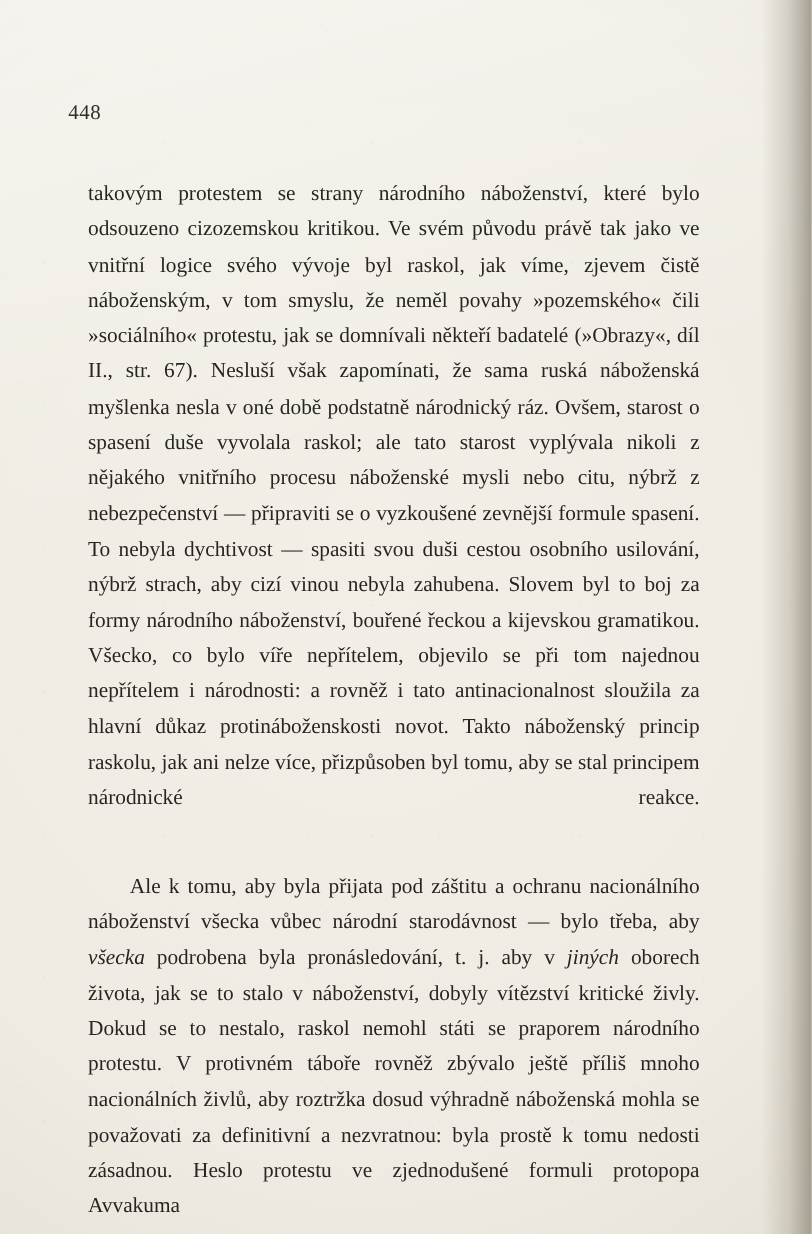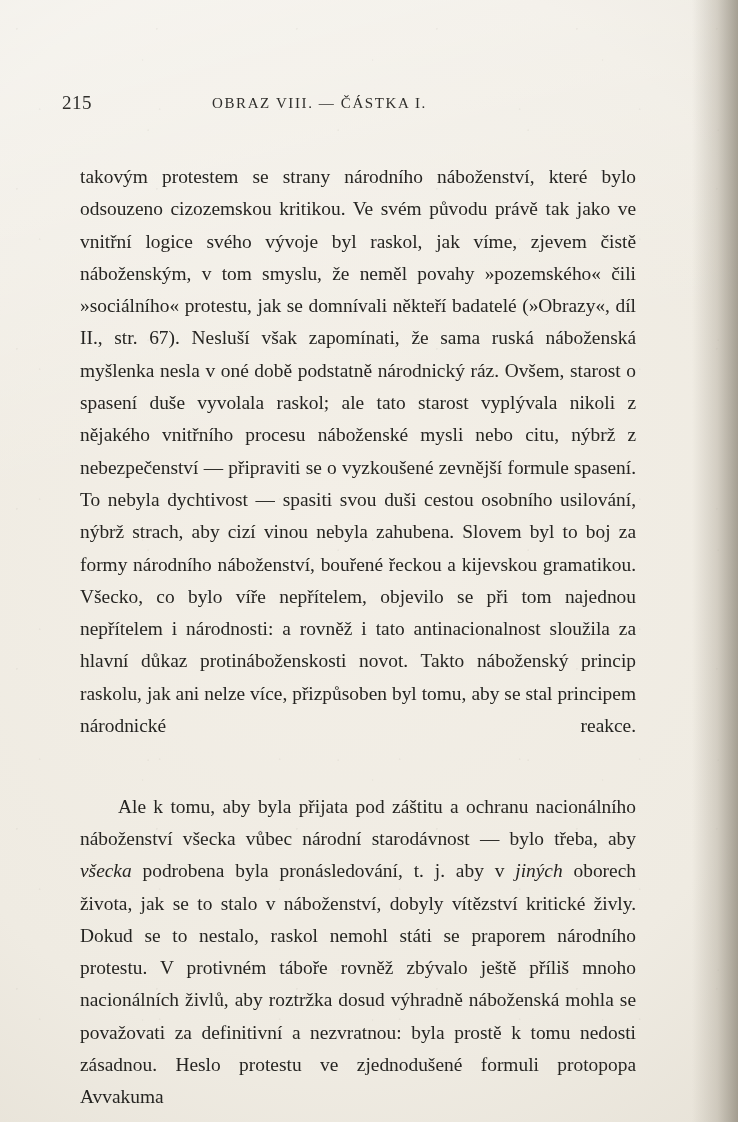--- a/index.html
+++ b/index.html
@@ -123,22 +123,21 @@
     background-size: 140px 160px, 190px 210px, 120px 130px, 230px 240px;
   }
 </style>
 </head>
 <body>
 
 <div class="page">
   <div class="content">
 
     <div class="header-line">
-      <span class="folio">215</span>
-      <span class="running-title">OBRAZ VIII. — ČÁSTKA I.</span>
+      <span class="folio">448</span>
     </div>
 
     <div class="textblock">
       <p class="para-1">takovým protestem se strany národního náboženství, které bylo odsouzeno cizozemskou kritikou. Ve svém původu právě tak jako ve vnitřní logice svého vývoje byl raskol, jak víme, zjevem čistě náboženským, v tom smyslu, že neměl povahy »pozemského« čili »sociálního« protestu, jak se domnívali někteří badatelé (»Obrazy«, díl II., str. 67). Nesluší však zapomínati, že sama ruská náboženská myšlenka nesla v oné době podstatně národnický ráz. Ovšem, starost o spasení duše vyvolala raskol; ale tato starost vyplývala nikoli z nějakého vnitřního procesu náboženské mysli nebo citu, nýbrž z nebezpečenství — připraviti se o vyzkoušené zevnější formule spasení. To nebyla dychtivost — spasiti svou duši cestou osobního usilování, nýbrž strach, aby cizí vinou nebyla zahubena. Slovem byl to boj za formy národního náboženství, bouřené řeckou a kijevskou gramatikou. Všecko, co bylo víře nepřítelem, objevilo se při tom najednou nepřítelem i národnosti: a rovněž i tato antinacionalnost sloužila za hlavní důkaz protináboženskosti novot. Takto náboženský princip raskolu, jak ani nelze více, přizpůsoben byl tomu, aby se stal principem národnické reakce.</p>
       <p class="para-2 indent"><span><span>Ale k tomu, aby byla přijata pod záštitu a ochranu nacionálního náboženství všecka vůbec národní starodávnost — bylo třeba, aby </span><i>všecka</i><span> podrobena byla pronásledování, t. j. aby v </span><i>jiných</i><span> oborech života, jak se to stalo v náboženství, dobyly vítězství kritické živly. Dokud se to nestalo, raskol nemohl státi se praporem národního protestu. V protivném táboře rovněž zbývalo ještě příliš mnoho nacionálních živlů, aby roztržka dosud výhradně náboženská mohla se považovati za definitivní a nezvratnou: byla prostě k tomu nedosti zásadnou. Heslo protestu ve zjednodušené formuli protopopa Avvakuma</span></span></p>
     </div>
 
     <div class="speckle"></div>
   </div>
 </div>

